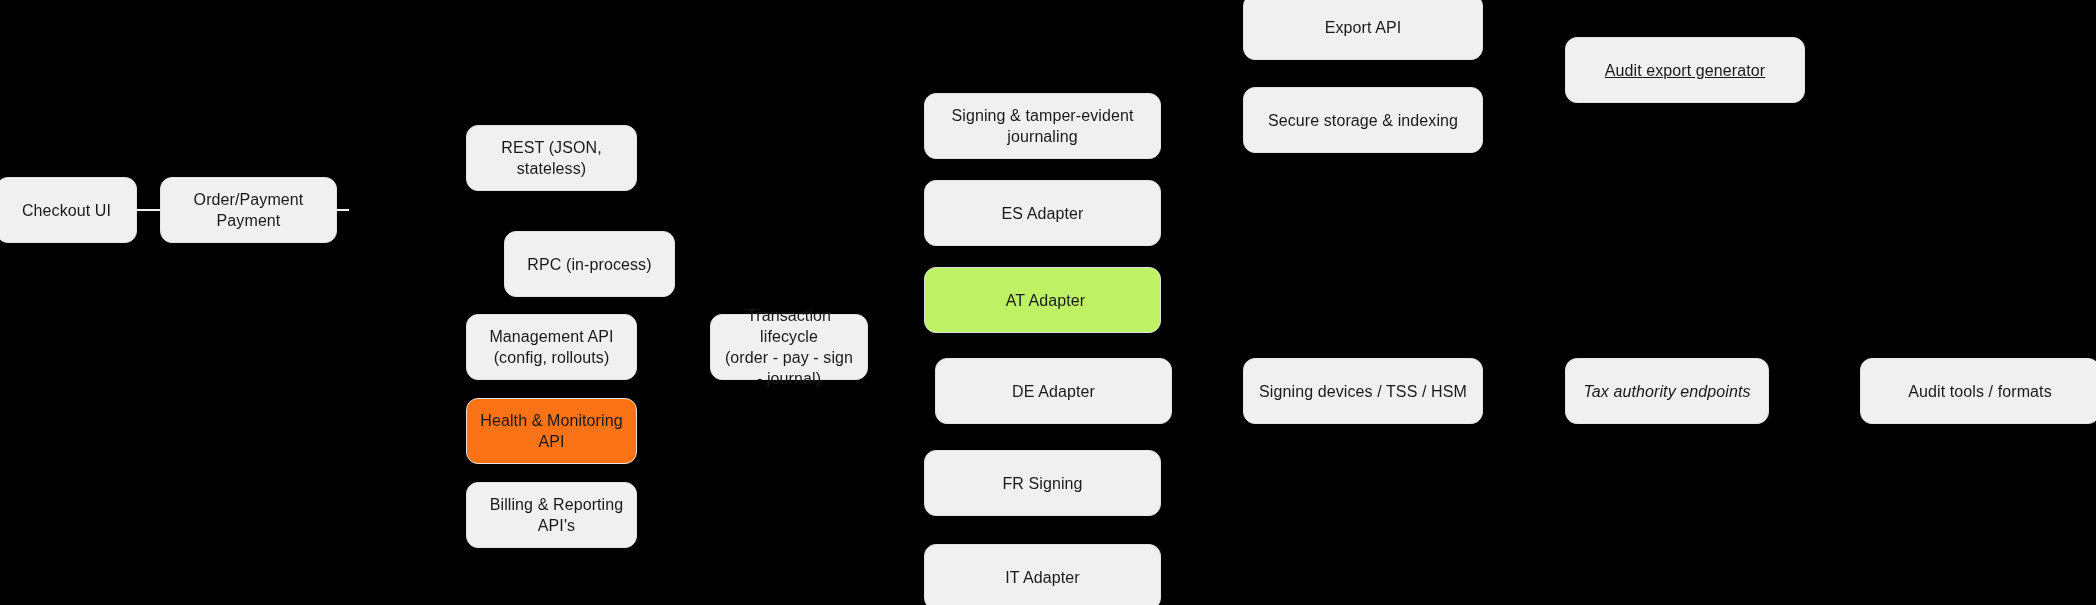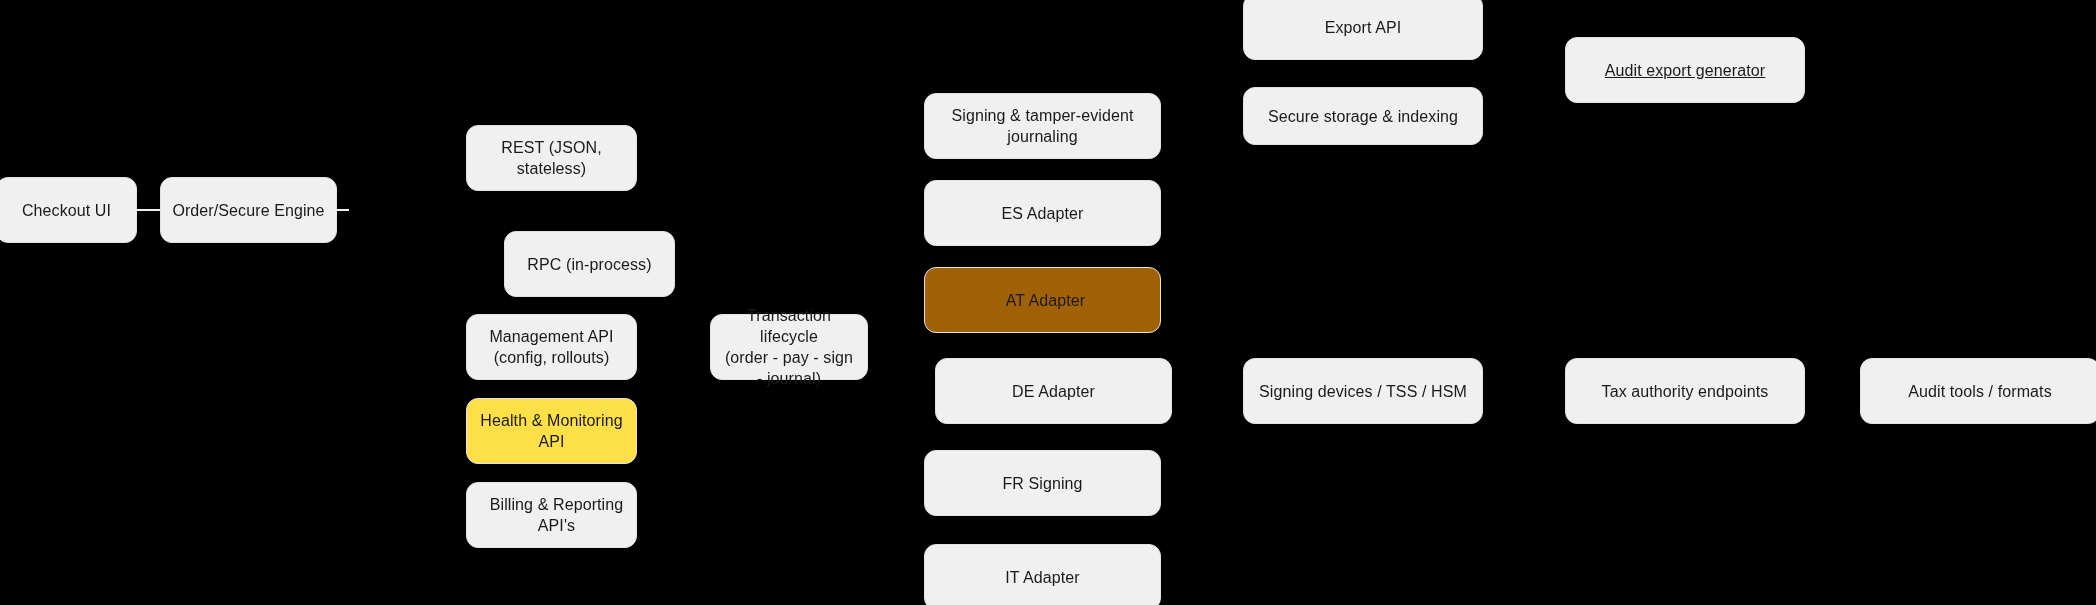--- a/index.html
+++ b/index.html
@@ -39,37 +39,37 @@
   }
 </style>
 </head>
 <body style="background: rgb(0, 0, 0);">
 
 <div id="canvas" style="background: rgb(0, 0, 0);">
 
 <div class="connector" style="left: 137px; top: 209px; width: 24px; background: rgb(240, 240, 240);"></div>
     <div class="connector" style="left: 337px; top: 209px; width: 12px; background: rgb(240, 240, 240);"></div>
     <div class="node" style="left: -4px; top: 177px; width: 141px; height: 66px; background: rgb(240, 240, 240); color: rgb(26, 26, 26); border-color: rgb(226, 226, 226);">Checkout UI</div>
-    <div class="node" style="left: 160px; top: 177px; width: 177px; height: 66px; background: rgb(240, 240, 240); color: rgb(26, 26, 26); border-color: rgb(226, 226, 226);">Order/Secure Engine</div>
+    <div class="node" style="left: 160px; top: 177px; width: 177px; height: 66px; background: rgb(240, 240, 240); color: rgb(26, 26, 26); border-color: rgb(226, 226, 226);">Order/Payment Payment</div>
     <div class="node" style="left: 466px; top: 125px; width: 171px; height: 66px; background: rgb(240, 240, 240); color: rgb(26, 26, 26); border-color: rgb(226, 226, 226);">REST (JSON,
 stateless)</div>
     <div class="node" style="left: 466px; top: 231px; width: 171px; height: 66px; background: rgb(240, 240, 240); color: rgb(26, 26, 26); border-color: rgb(226, 226, 226); margin-left: 38px;">RPC (in-process)</div>
     <div class="node" style="left: 466px; top: 314px; width: 171px; height: 66px; background: rgb(240, 240, 240); color: rgb(26, 26, 26); border-color: rgb(226, 226, 226);">Management API
 (config, rollouts)</div>
-    <div class="node" style="left: 466px; top: 398px; width: 171px; height: 66px; background: #fde047; color: rgb(26, 26, 26); border-color: rgb(226, 226, 226);">Health &amp; Monitoring
+    <div class="node" style="left: 466px; top: 398px; width: 171px; height: 66px; background: #f97316; color: rgb(26, 26, 26); border-color: rgb(226, 226, 226);">Health &amp; Monitoring
 API</div>
     <div class="node" style="left: 466px; top: 482px; width: 171px; height: 66px; background: rgb(240, 240, 240); color: rgb(26, 26, 26); border-color: rgb(226, 226, 226); padding-left: 20px;">Billing &amp; Reporting
 API's</div>
     <div class="node" style="left: 710px; top: 314px; width: 158px; height: 66px; background: rgb(240, 240, 240); color: rgb(26, 26, 26); border-color: rgb(226, 226, 226);">Transaction lifecycle
 (order - pay - sign - journal)</div>
     <div class="node" style="left: 924px; top: 93px; width: 237px; height: 66px; background: rgb(240, 240, 240); color: rgb(26, 26, 26); border-color: rgb(226, 226, 226);">Signing &amp; tamper-evident journaling</div>
     <div class="node" style="left: 924px; top: 180px; width: 237px; height: 66px; background: rgb(240, 240, 240); color: rgb(26, 26, 26); border-color: rgb(226, 226, 226);">ES Adapter</div>
-    <div class="node" style="left: 924px; top: 267px; width: 237px; height: 66px; background: #a16207; color: rgb(26, 26, 26); border-color: rgb(226, 226, 226); padding-left: 16px;">AT Adapter</div>
+    <div class="node" style="left: 924px; top: 267px; width: 237px; height: 66px; background: #bef264; color: rgb(26, 26, 26); border-color: rgb(226, 226, 226); padding-left: 16px;">AT Adapter</div>
     <div class="node" style="left: 924px; top: 358px; width: 237px; height: 66px; background: rgb(240, 240, 240); color: rgb(26, 26, 26); border-color: rgb(226, 226, 226); margin-left: 11px;">DE Adapter</div>
     <div class="node" style="left: 924px; top: 450px; width: 237px; height: 66px; background: rgb(240, 240, 240); color: rgb(26, 26, 26); border-color: rgb(226, 226, 226);">FR Signing</div>
     <div class="node" style="left: 924px; top: 544px; width: 237px; height: 66px; background: rgb(240, 240, 240); color: rgb(26, 26, 26); border-color: rgb(226, 226, 226);">IT Adapter</div>
     <div class="node" style="left: 1243px; top: -6px; width: 240px; height: 66px; background: rgb(240, 240, 240); color: rgb(26, 26, 26); border-color: rgb(226, 226, 226);">Export API</div>
-    <div class="node" style="left: 1243px; top: 87px; width: 240px; height: 58px; background: rgb(240, 240, 240); color: rgb(26, 26, 26); border-color: rgb(226, 226, 226);">Secure storage &amp; indexing</div>
+    <div class="node" style="left: 1243px; top: 87px; width: 240px; height: 66px; background: rgb(240, 240, 240); color: rgb(26, 26, 26); border-color: rgb(226, 226, 226);">Secure storage &amp; indexing</div>
     <div class="node" style="left: 1243px; top: 358px; width: 240px; height: 66px; background: rgb(240, 240, 240); color: rgb(26, 26, 26); border-color: rgb(226, 226, 226); text-align: center;">Signing devices / TSS / HSM</div>
     <div class="node" style="left: 1565px; top: 37px; width: 240px; height: 66px; background: rgb(240, 240, 240); color: rgb(26, 26, 26); border-color: rgb(226, 226, 226); text-decoration: underline;">Audit export generator</div>
-    <div class="node" style="left: 1565px; top: 358px; width: 240px; height: 66px; background: rgb(240, 240, 240); color: rgb(26, 26, 26); border-color: rgb(226, 226, 226);">Tax authority endpoints</div>
+    <div class="node" style="left: 1565px; top: 358px; width: 204px; height: 66px; background: rgb(240, 240, 240); color: rgb(26, 26, 26); border-color: rgb(226, 226, 226); font-style: italic;">Tax authority endpoints</div>
     <div class="node" style="left: 1860px; top: 358px; width: 240px; height: 66px; background: rgb(240, 240, 240); color: rgb(26, 26, 26); border-color: rgb(226, 226, 226);">Audit tools / formats</div>
   </div>
 
 </body></html>

